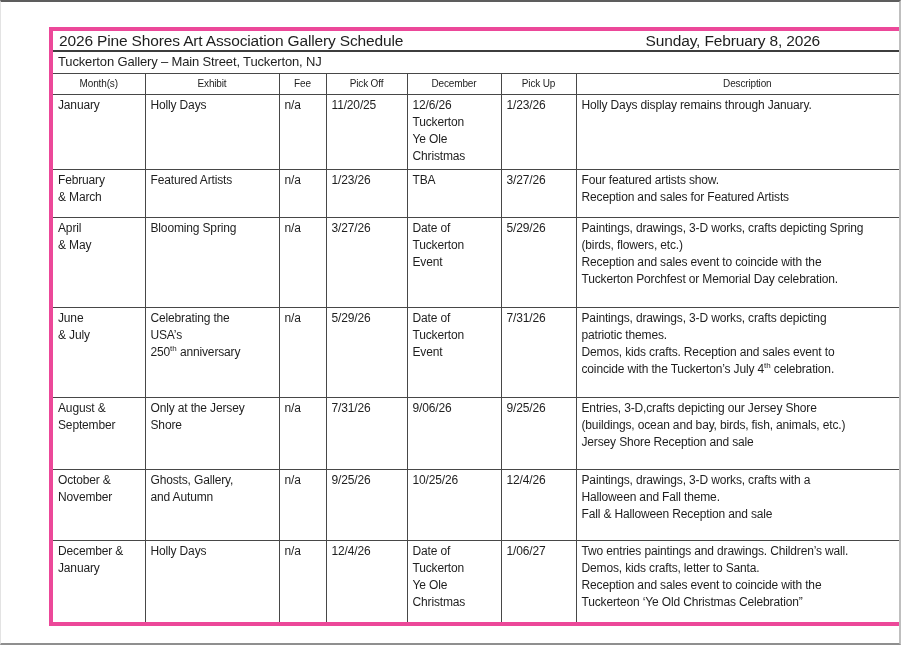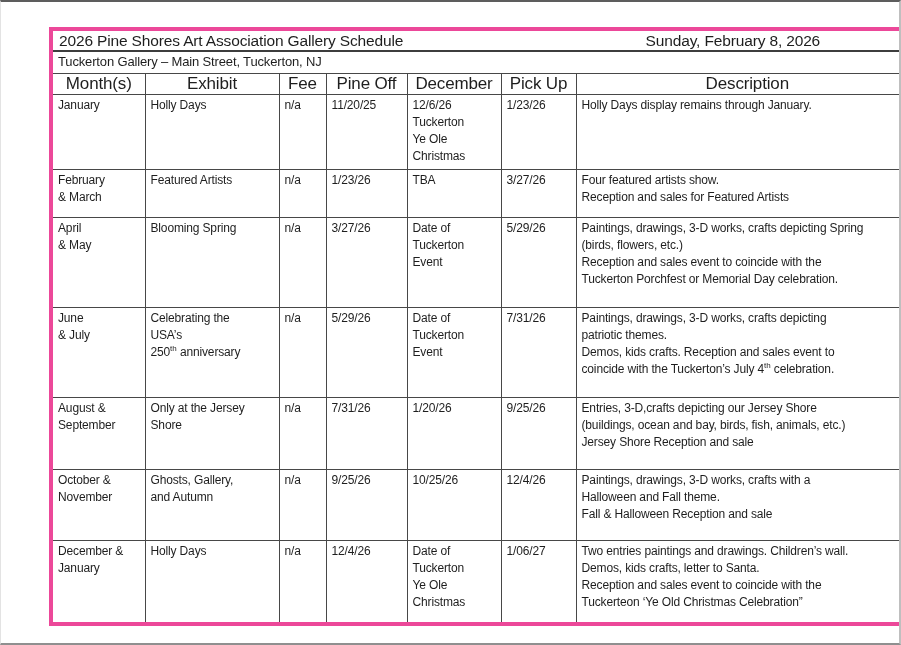--- a/index.html
+++ b/index.html
@@ -21,21 +21,21 @@
     vertical-align:top;
     padding:2px 6px 2px 5px;
     font-size:12px; line-height:17px; font-weight:400;
     letter-spacing:-0.15px;
     white-space:pre-line;
     overflow:hidden;
     text-align:left;
   }
   .schedule th {
     text-align:center; vertical-align:middle;
-    font-size:17px; white-space:normal; padding:1px 2px;
+    font-size:10px; white-space:normal; padding:1px 2px;
   }
   tr.title-row td {
     font-size:15.5px; vertical-align:middle; white-space:normal; padding:1px 6px;
     border-bottom:2px solid #3d3d3d;
   }
   .title-flex { display:flex; justify-content:space-between; align-items:center; }
   .title-flex .date { margin-right:92px; }
   tr.subtitle-row td {
     font-size:13px; vertical-align:middle; white-space:normal; padding:1px 6px 2px 5px;
   }
@@ -78,21 +78,21 @@
     </tr>
 
     <tr class="subtitle-row h-subtitle">
       <td colspan="7">Tuckerton Gallery – Main Street, Tuckerton, NJ</td>
     </tr>
 
     <tr class="h-header">
       <th>Month(s)</th>
       <th>Exhibit</th>
       <th>Fee</th>
-      <th>Pine Off</th>
+      <th>Pick Off</th>
       <th>December</th>
       <th>Pick Up</th>
       <th>Description</th>
     </tr>
 
     <tr class="h-r1">
       <td>January</td>
       <td>Holly Days</td>
       <td>n/a</td>
       <td>11/20/25</td>
@@ -150,21 +150,21 @@
 coincide with the Tuckerton’s July 4</span><sup>th</sup><span> celebration.</span></td>
     </tr>
 
     <tr class="h-r5">
       <td>August &amp;
 September</td>
       <td>Only at the Jersey
 Shore</td>
       <td>n/a</td>
       <td>7/31/26</td>
-      <td>1/20/26</td>
+      <td>9/06/26</td>
       <td>9/25/26</td>
       <td>Entries, 3-D,crafts depicting our Jersey Shore
 (buildings, ocean and bay, birds, fish, animals, etc.)
 Jersey Shore Reception and sale</td>
     </tr>
 
     <tr class="h-r6">
       <td>October &amp;
 November</td>
       <td>Ghosts, Gallery,

